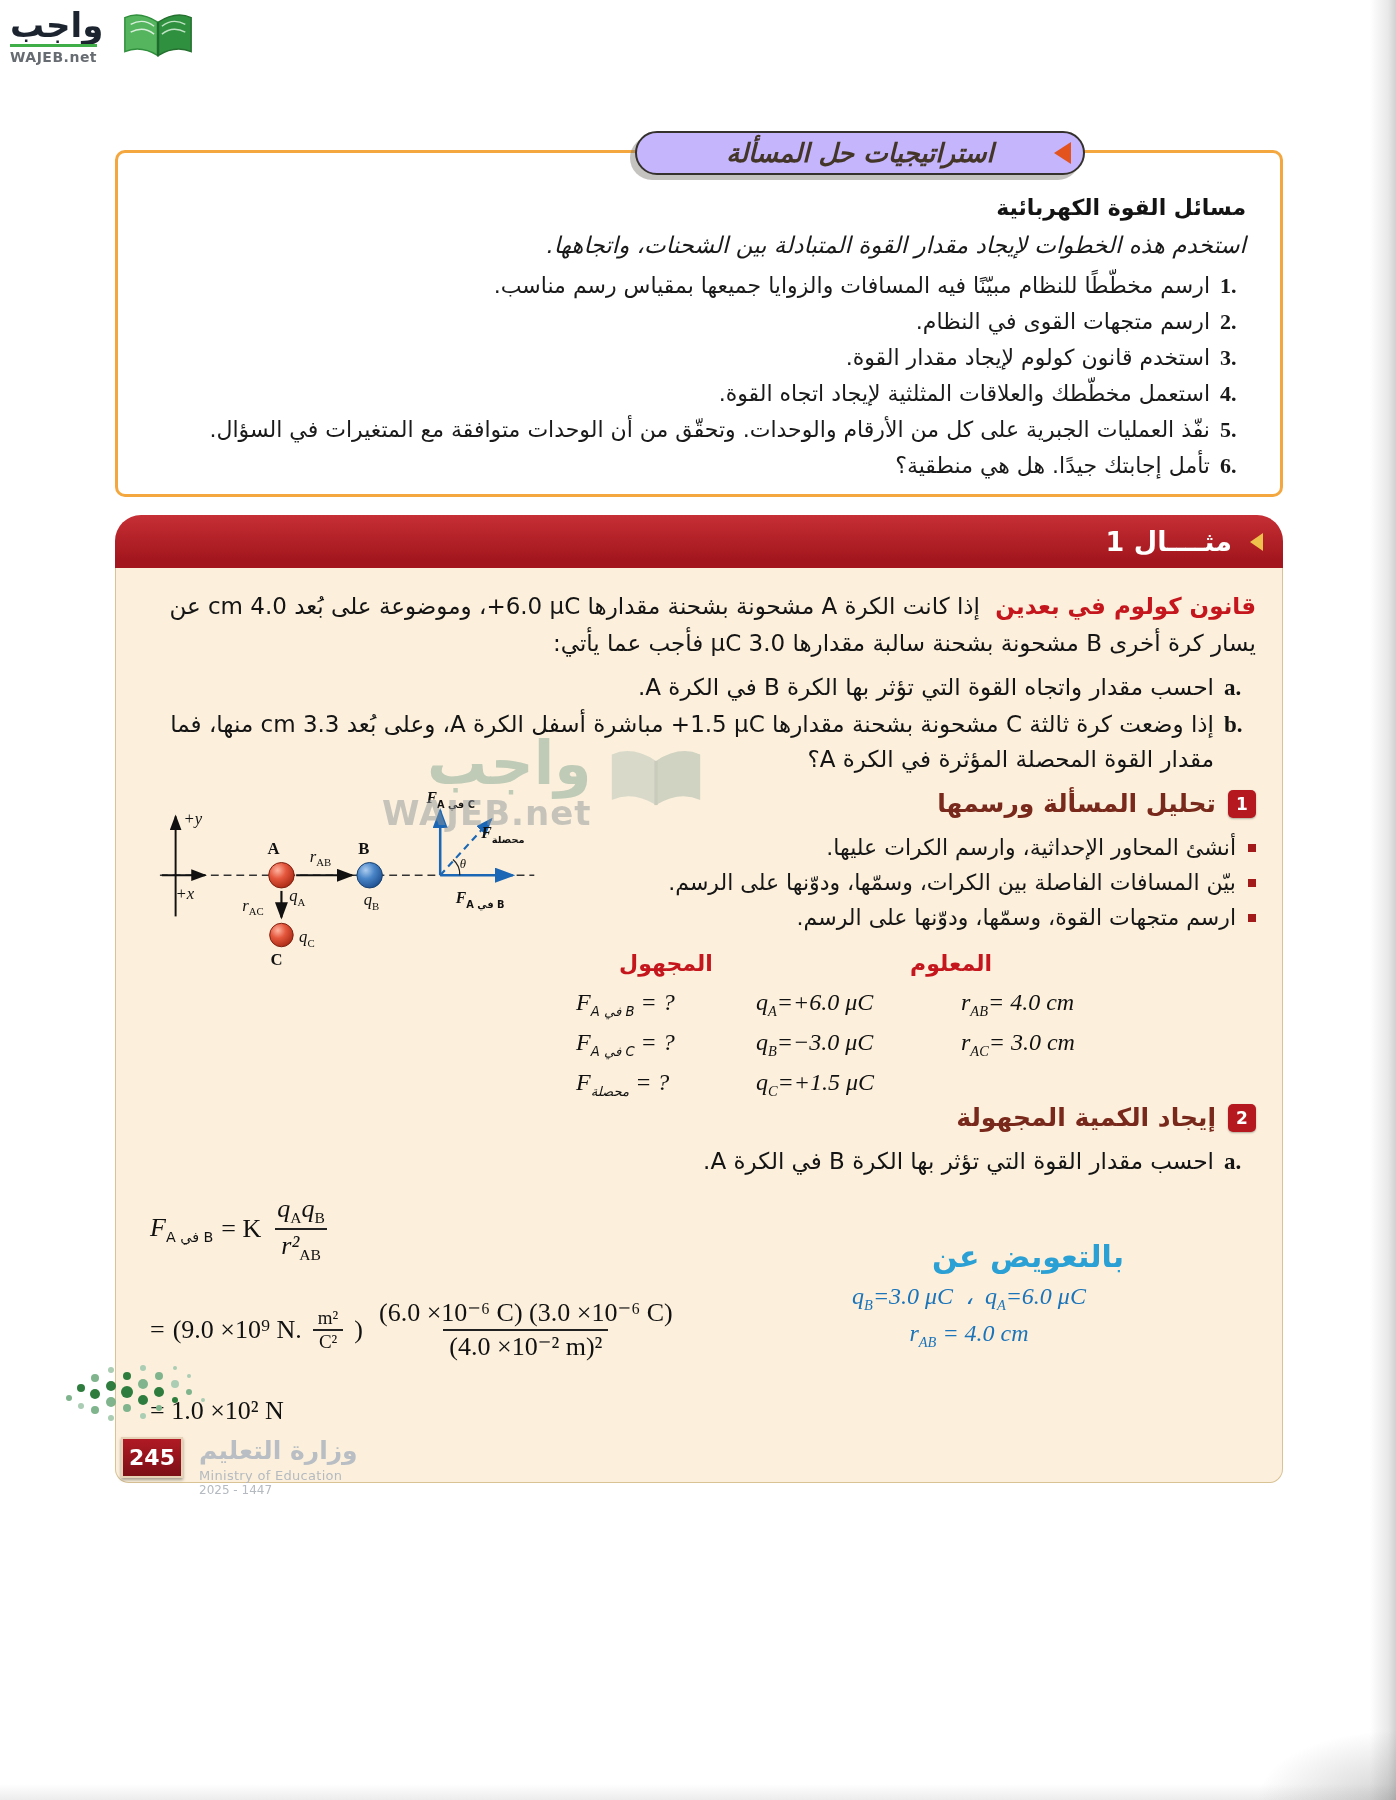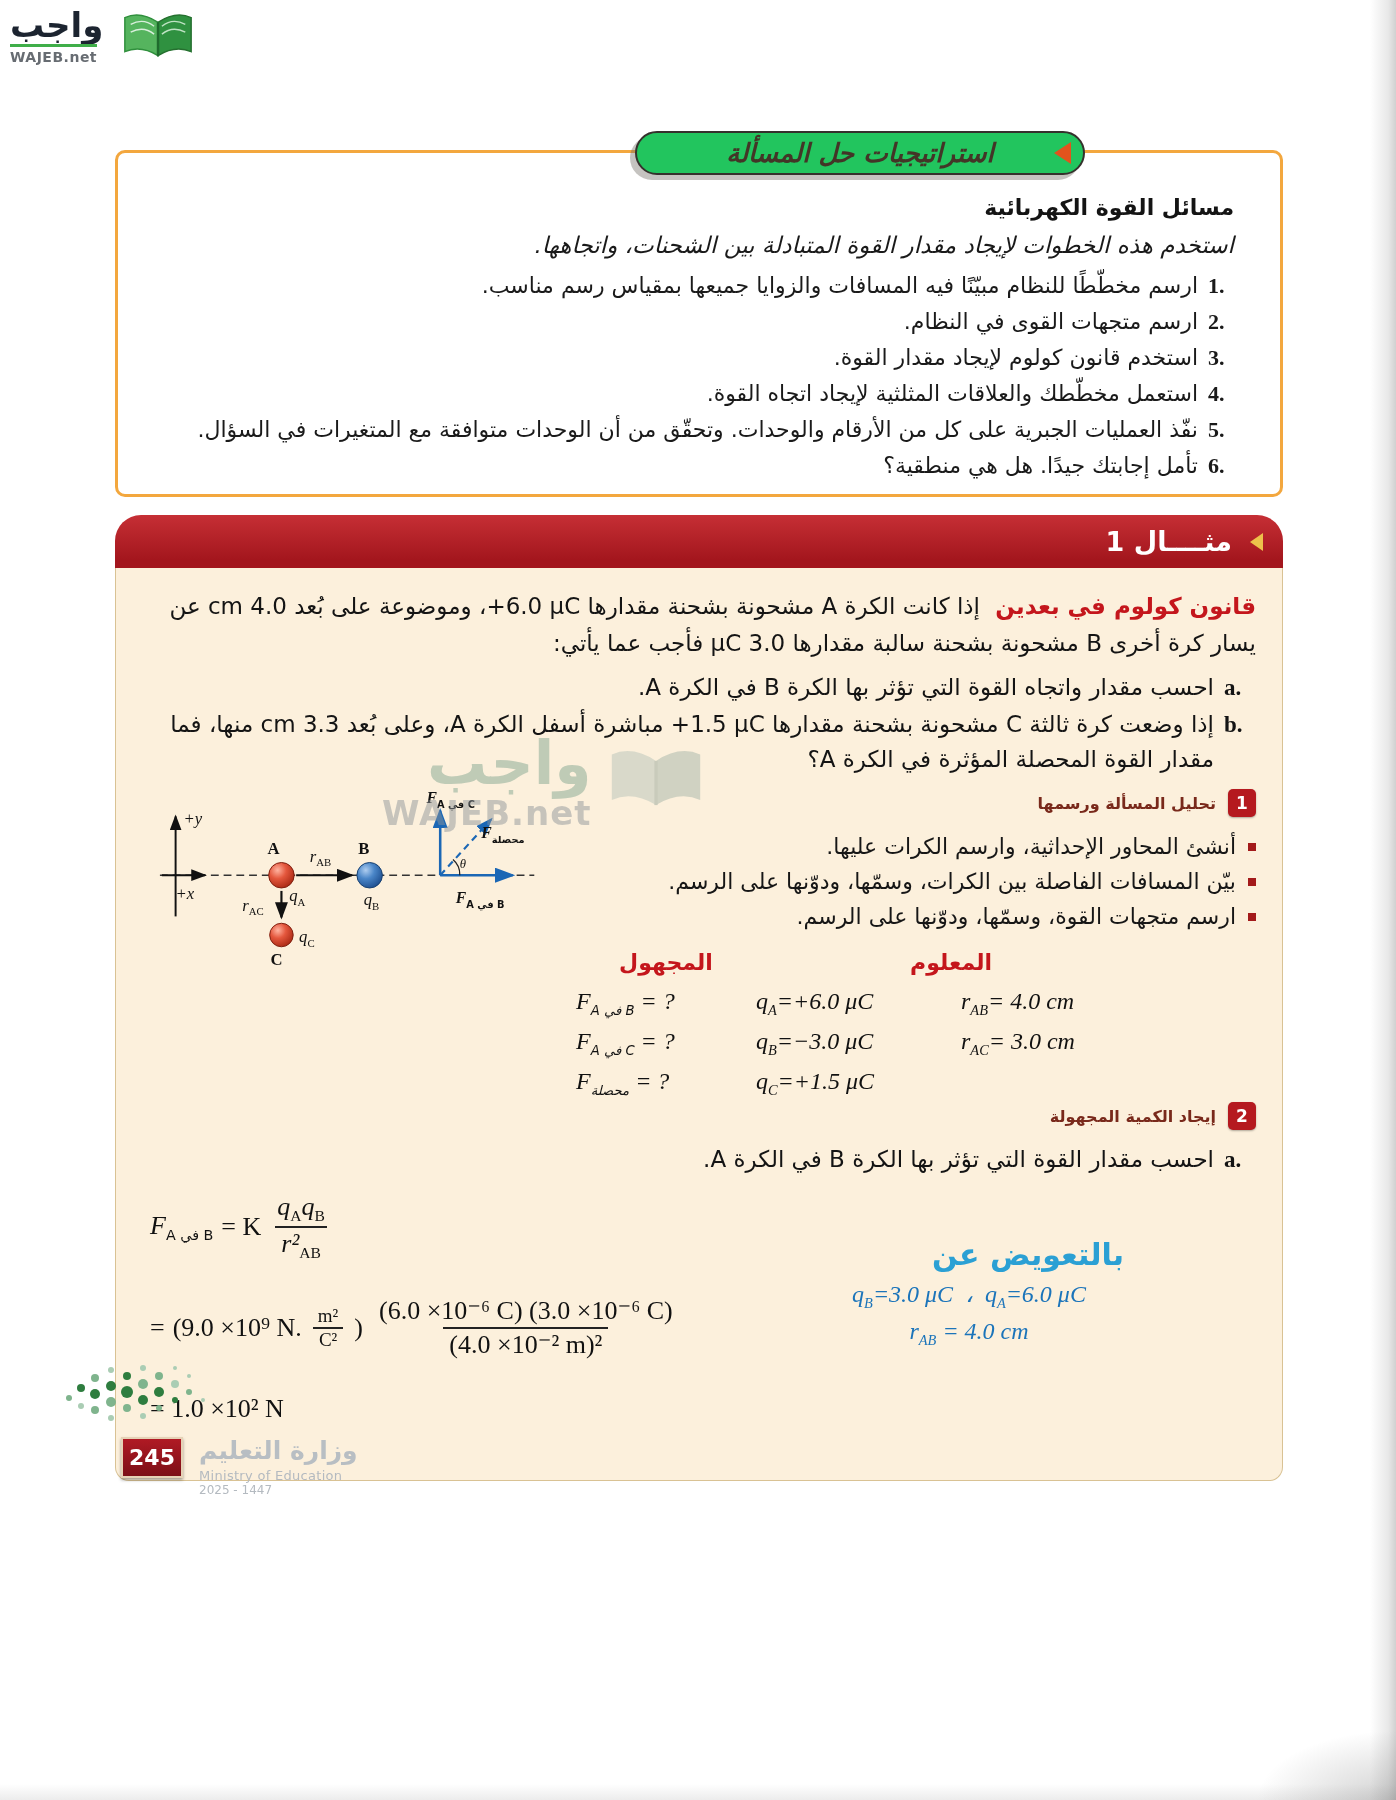--- a/index.html
+++ b/index.html
@@ -9,27 +9,27 @@
   
   .logo{position:absolute;left:10px;top:8px;display:flex;direction:ltr;align-items:flex-start;gap:16px;}
   .logo-text{display:flex;flex-direction:column;align-items:flex-start;}
   .logo-ar{font-size:34px;font-weight:bold;color:#1c2430;line-height:1.05;}
   .logo-domain{font-size:14px;font-weight:bold;color:#676c72;border-top:3px solid #3fae49;padding-top:2px;letter-spacing:.5px;}
   .logo-book{width:78px;height:62px;}
 
   
   .strategies{position:absolute;left:115px;top:150px;width:1168px;height:347px;box-sizing:border-box;
               border:3px solid #f3a73e;border-radius:10px;background:#fff;}
-  .ribbon{position:absolute;top:-22px;right:195px;width:450px;height:44px;background:#22c55e;
+  .ribbon{position:absolute;top:-22px;right:195px;width:450px;height:44px;background:#c4b5fd;
           border:2.5px solid #35312c;border-radius:22px;display:flex;align-items:center;justify-content:center;
           box-shadow:-5px 5px 0 rgba(110,105,98,.4);box-sizing:border-box;}
   .ribbon-title{font-size:26px;font-weight:bold;font-style:italic;color:#433527;}
   .ribbon-arrow{position:absolute;right:12px;top:9px;width:0;height:0;
                 border-top:11px solid transparent;border-bottom:11px solid transparent;border-right:17px solid #e2531d;}
-  .s-content{padding:42px 46px 14px 30px;direction:rtl;}
+  .s-content{padding:42px 34px 14px 30px;direction:rtl;}
   .s-heading{margin:0 0 12px;font-size:22px;font-weight:bold;color:#141414;}
   .s-intro{margin:0 0 10px;font-size:23px;font-style:italic;color:#1a1a1a;}
   .s-step{display:flex;gap:10px;font-size:22px;line-height:36px;color:#1a1a1a;}
   .s-num{font-family:"Liberation Serif",serif;font-weight:bold;direction:ltr;unicode-bidi:embed;min-width:26px;text-align:left;}
 
   
   .example{position:absolute;left:115px;top:515px;width:1168px;}
   .ex-header{height:53px;background:linear-gradient(180deg,#c62f35 0%,#a3161d 85%);
              border-radius:26px 26px 0 0;display:flex;direction:rtl;align-items:center;gap:18px;padding:0 20px;}
   .ex-arrow{width:0;height:0;border-top:9px solid transparent;border-bottom:9px solid transparent;border-right:13px solid #edc14b;}
@@ -42,21 +42,21 @@
   .qlabel{font-family:"Liberation Serif",serif;font-weight:bold;direction:ltr;unicode-bidi:embed;min-width:24px;}
   .qtext{flex:1;}
 
   .row1{display:flex;direction:ltr;margin-top:8px;align-items:flex-start;}
   .diagram{width:430px;flex:none;padding-top:4px;}
   .right-col{flex:1;direction:rtl;}
 
   .section-head{display:flex;align-items:center;gap:12px;margin:4px 0 12px;}
   .section-num{width:28px;height:28px;border-radius:5px;background:#b5191f;color:#fff;font-weight:bold;font-size:17px;
                display:flex;align-items:center;justify-content:center;box-shadow:0 1px 2px rgba(0,0,0,.3);}
-  .section-title{font-size:16px;font-weight:bold;color:#79291b;}
+  .section-title{font-size:25px;font-weight:bold;color:#79291b;}
   .bullet{display:flex;gap:12px;font-size:22px;line-height:35px;color:#161616;align-items:flex-start;}
   .bullet-marker{width:8px;height:8px;background:#a31a1a;flex:none;margin-top:14px;}
 
   .findings{direction:ltr;margin:16px 0 0 4px;font-family:"Liberation Serif",serif;}
   .f-grid{display:grid;grid-template-columns:180px 205px 185px;row-gap:9px;align-items:baseline;}
   .f-head{font-family:"DejaVu Sans",sans-serif;font-size:22px;font-weight:bold;color:#c4161c;text-align:center;margin-bottom:4px;}
   .f-span2{grid-column:2/4;}
   .f-cell{font-size:24px;font-style:italic;color:#111;}
   sub{font-size:60%;}
   .ar-sub{font-family:"DejaVu Sans",sans-serif;font-size:55%;}

